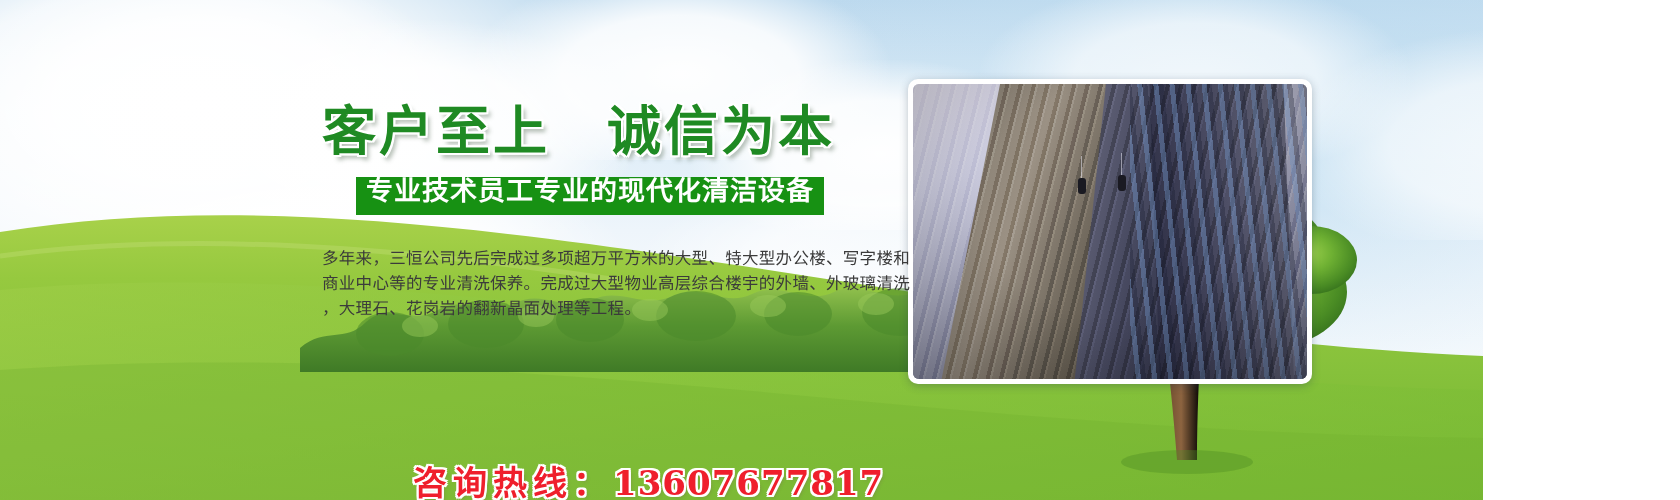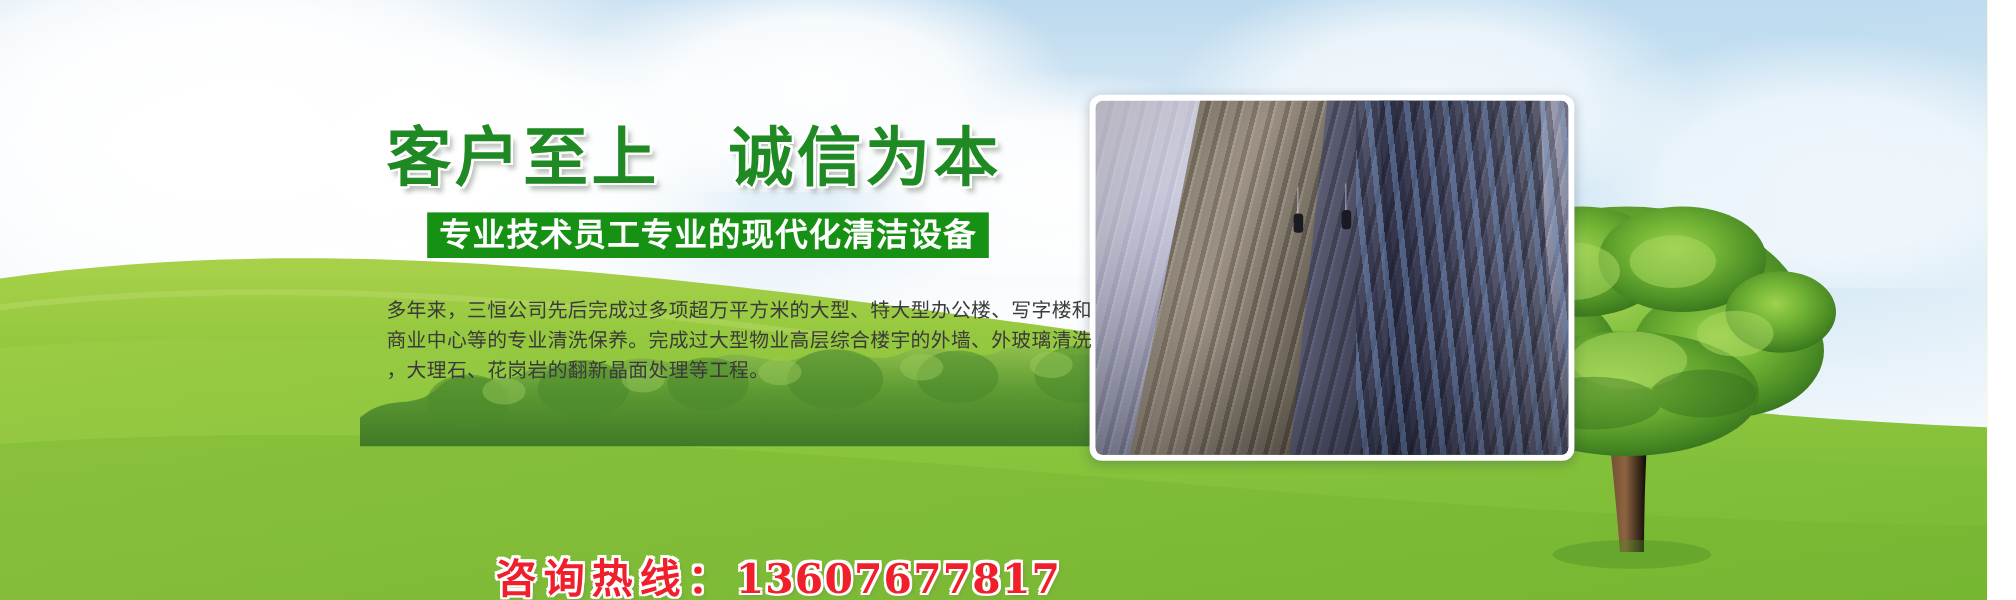--- a/index.html
+++ b/index.html
@@ -5,25 +5,25 @@
 <style>
   html, body {
     margin: 0;
     padding: 0;
     background: #ffffff;
   }
   * { box-sizing: border-box; }
 
   .banner {
     position: relative;
-    width: 1656px;
+    width: 1483px;
     height: 500px;
     overflow: hidden;
     font-family: "Liberation Sans", "DejaVu Sans", sans-serif;
-    background: #fde047;
+    background: #fef9c3;
     padding-left: 14px;
   }
 
   
   .sky {
     position: absolute;
     left: 0; top: 0;
     width: 100%; height: 100%;
     background:
       linear-gradient(180deg,
@@ -210,21 +210,20 @@
   }
 
   .subbar {
     position: absolute;
     left: 356px;
     top: 177px;
     height: 38px;
     padding: 0 10px;
     background: #179113;
     display: flex;
-    align-items: center;
   }
   .subbar-text {
     color: #ffffff;
     font-size: 27px;
     font-weight: bold;
     letter-spacing: 1px;
     line-height: 1;
     font-family: "DejaVu Sans", "Liberation Sans", sans-serif;
     white-space: pre;
   }

